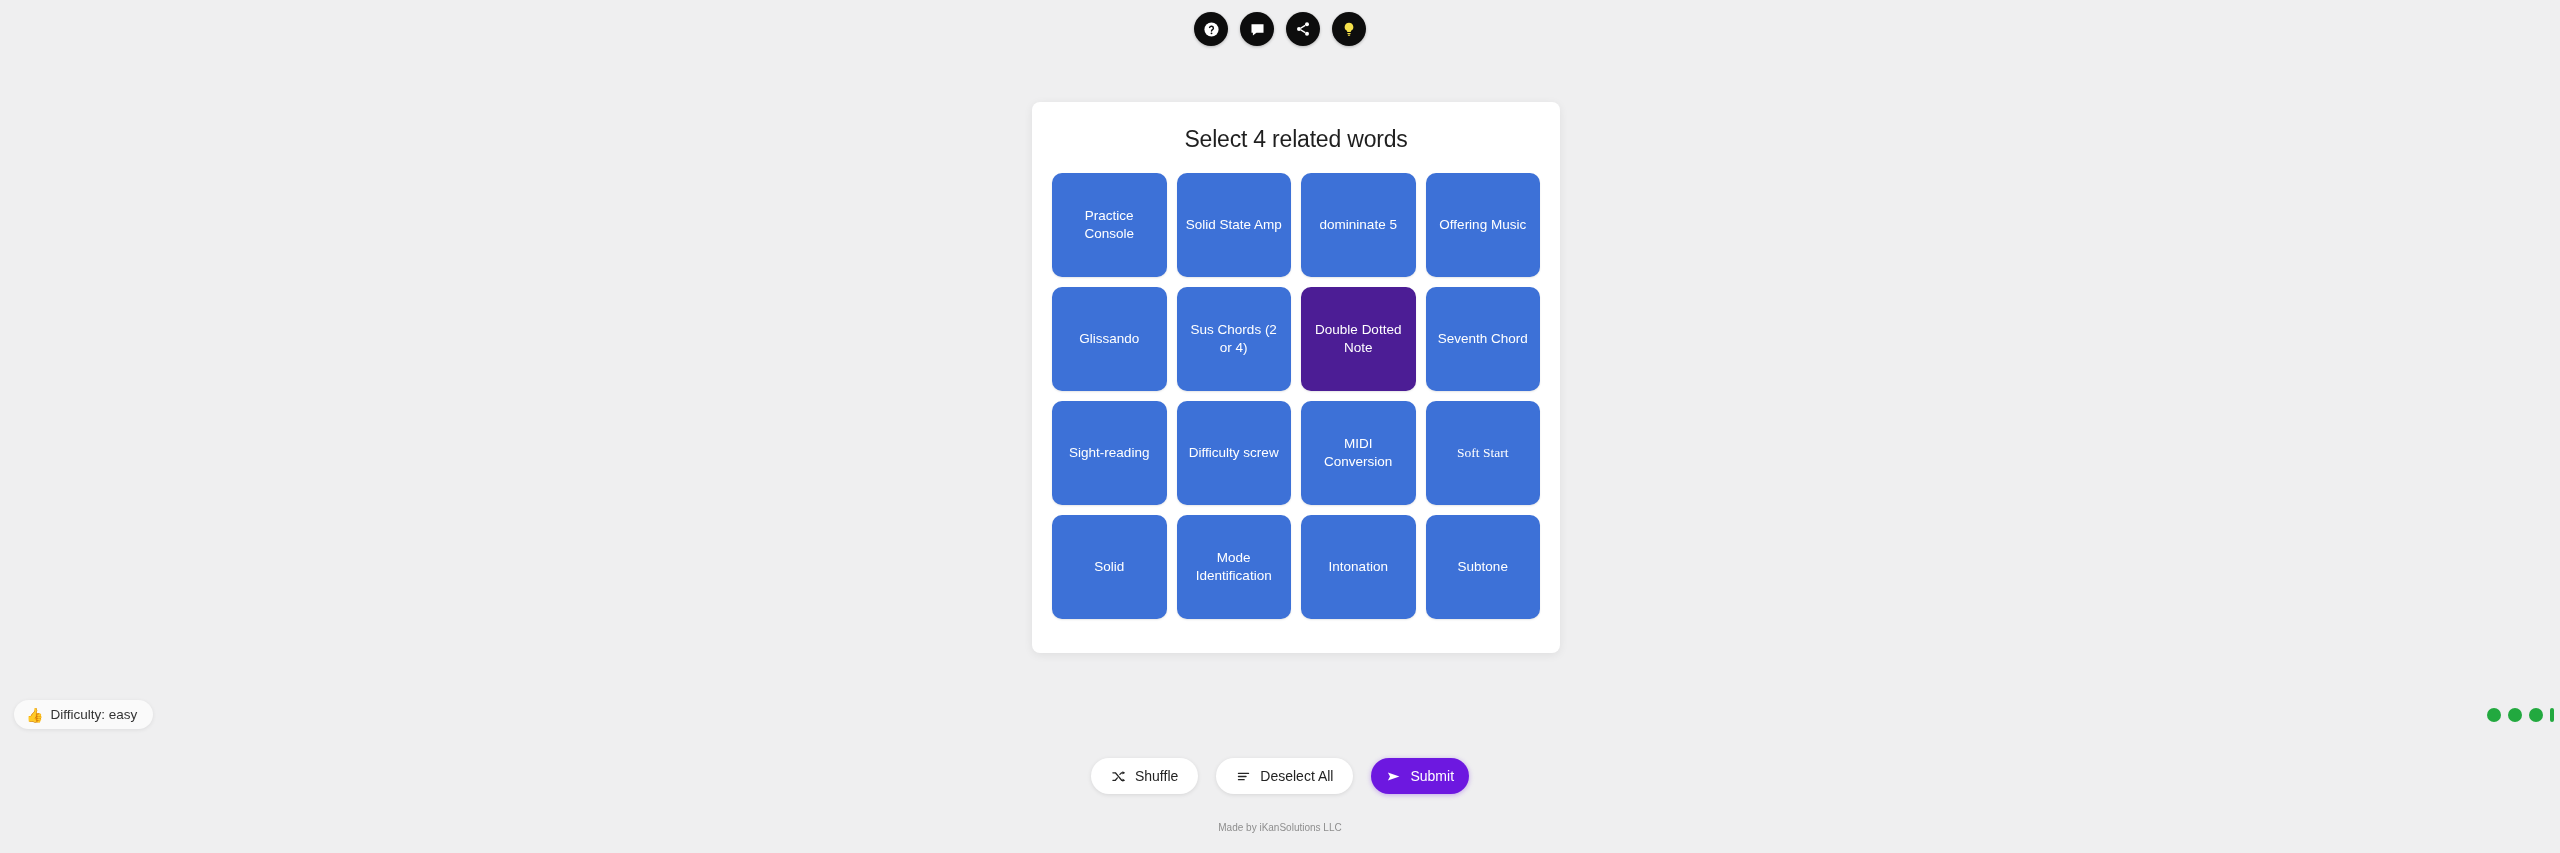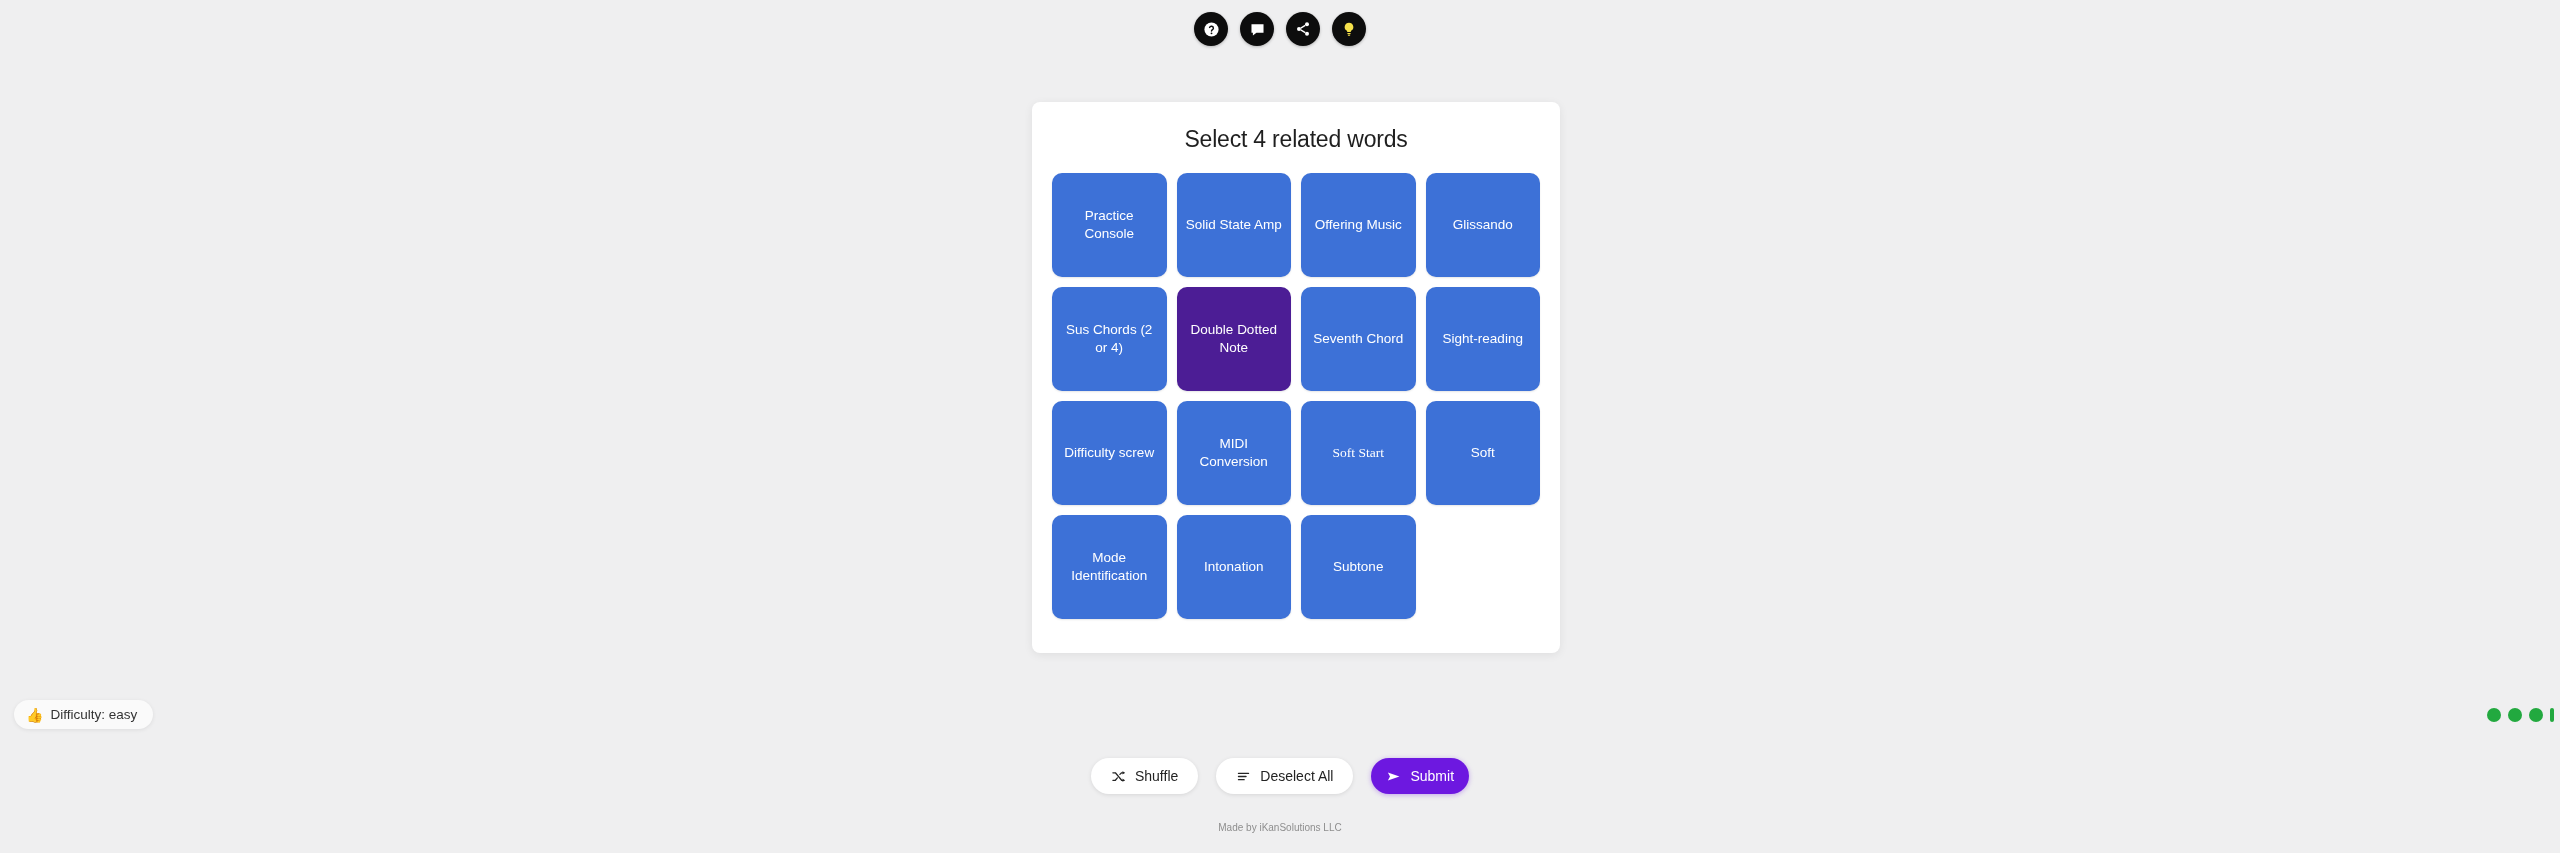--- a/index.html
+++ b/index.html
@@ -227,30 +227,31 @@
     </span>
   </button>
 
 </div>
 
 <div class="board-card">
   <div class="board-title">Select 4 related words</div>
   <div class="grid">
       <button class="tile" style="background: rgb(61, 113, 215);">Practice Console</button>
       <button class="tile" style="background: rgb(61, 113, 215);">Solid State Amp</button>
+      <button class="tile" style="background: rgb(61, 113, 215);">domininate 5</button>
       <button class="tile" style="background: rgb(61, 113, 215);">Offering Music</button>
       <button class="tile" style="background: rgb(61, 113, 215);">Glissando</button>
       <button class="tile" style="background: rgb(61, 113, 215);">Sus Chords (2 or 4)</button>
       <button class="tile" style="background: #4c1d95;">Double Dotted Note</button>
       <button class="tile" style="background: rgb(61, 113, 215);">Seventh Chord</button>
       <button class="tile" style="background: rgb(61, 113, 215);">Sight-reading</button>
       <button class="tile" style="background: rgb(61, 113, 215);">Difficulty screw</button>
       <button class="tile" style="background: rgb(61, 113, 215);">MIDI Conversion</button>
       <button class="tile" style="background: rgb(61, 113, 215); font-family: Liberation Serif, serif;">Soft Start</button>
-      <button class="tile" style="background: rgb(61, 113, 215);">Soft</button>
+      <button class="tile" style="background: rgb(61, 113, 215);">Solid</button>
       <button class="tile" style="background: rgb(61, 113, 215);">Mode Identification</button>
       <button class="tile" style="background: rgb(61, 113, 215);">Intonation</button>
       <button class="tile" style="background: rgb(61, 113, 215);">Subtone</button>
     </div>
 </div>
 
 <div class="difficulty-pill">
   <span class="difficulty-emoji">👍</span>
   <span>Difficulty: easy</span>
 </div>

